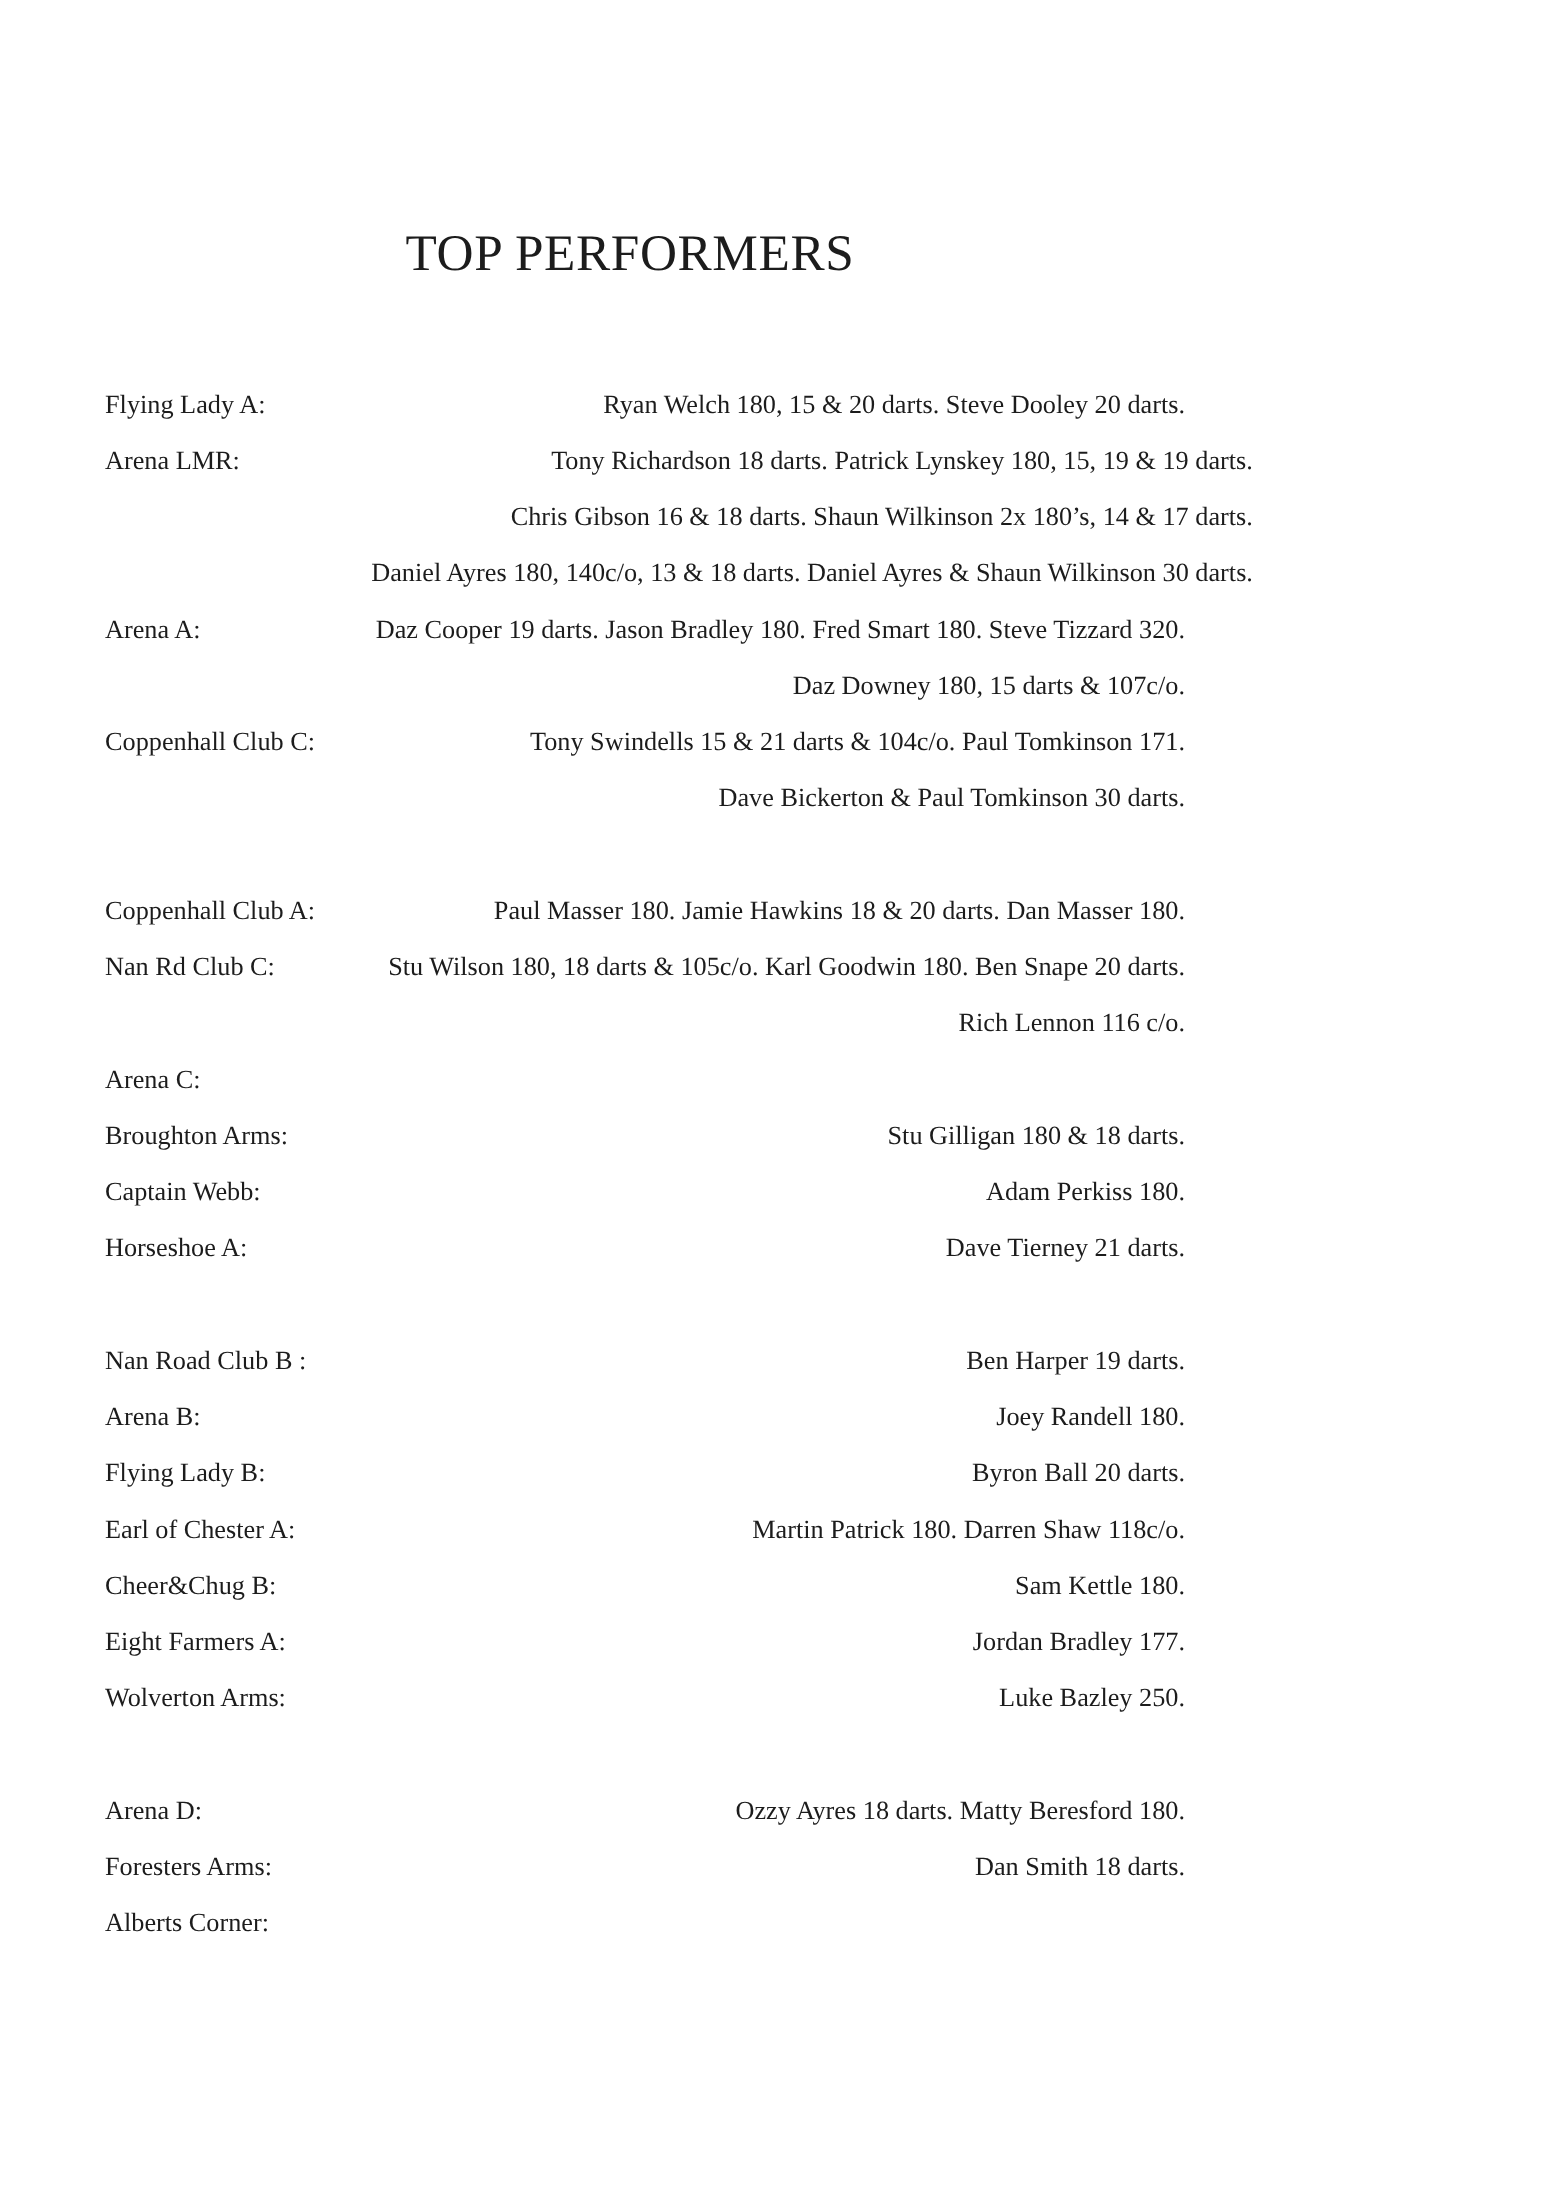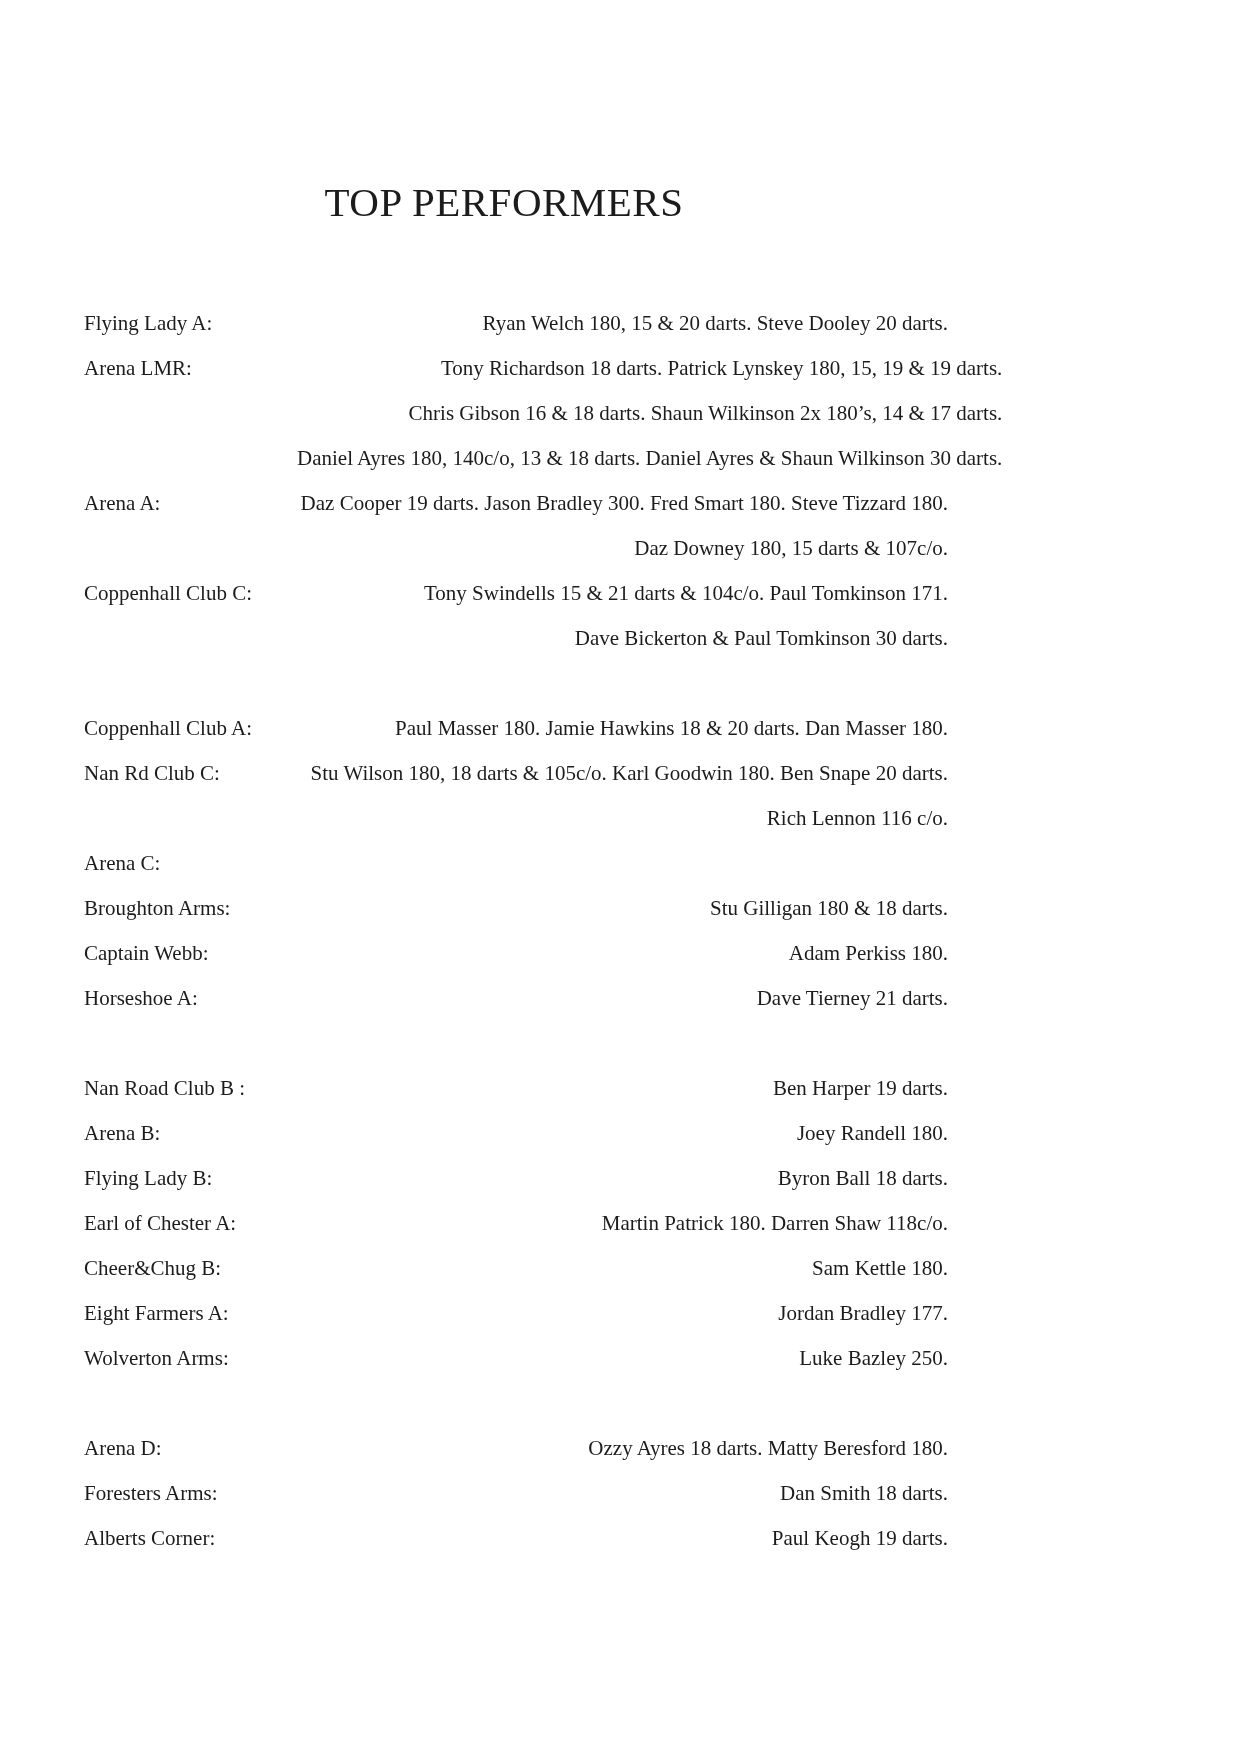--- a/index.html
+++ b/index.html
@@ -71,21 +71,21 @@
           <div class="label">Arena LMR:</div>
           <div class="lines">
             <div class="line">Tony Richardson 18 darts. Patrick Lynskey 180, 15, 19 &amp; 19 darts.</div>
             <div class="line">Chris Gibson 16 &amp; 18 darts. Shaun Wilkinson 2x 180’s, 14 &amp; 17 darts.</div>
             <div class="line">Daniel Ayres 180, 140c/o, 13 &amp; 18 darts. Daniel Ayres &amp; Shaun Wilkinson 30 darts.</div>
           </div>
         </div>
         <div class="row">
           <div class="label">Arena A:</div>
           <div class="lines">
-            <div class="line">Daz Cooper 19 darts. Jason Bradley 300. Fred Smart 180. Steve Tizzard 180.</div>
+            <div class="line">Daz Cooper 19 darts. Jason Bradley 180. Fred Smart 180. Steve Tizzard 320.</div>
             <div class="line">Daz Downey 180, 15 darts &amp; 107c/o.</div>
           </div>
         </div>
         <div class="row">
           <div class="label">Coppenhall Club C:</div>
           <div class="lines">
             <div class="line">Tony Swindells 15 &amp; 21 darts &amp; 104c/o. Paul Tomkinson 171.</div>
             <div class="line">Dave Bickerton &amp; Paul Tomkinson 30 darts.</div>
           </div>
         </div>
@@ -135,21 +135,21 @@
         </div>
         <div class="row">
           <div class="label">Arena B:</div>
           <div class="lines">
             <div class="line">Joey Randell 180.</div>
           </div>
         </div>
         <div class="row">
           <div class="label">Flying Lady B:</div>
           <div class="lines">
-            <div class="line">Byron Ball 18 darts.</div>
+            <div class="line">Byron Ball 20 darts.</div>
           </div>
         </div>
         <div class="row">
           <div class="label">Earl of Chester A:</div>
           <div class="lines">
             <div class="line">Martin Patrick 180. Darren Shaw 118c/o.</div>
           </div>
         </div>
         <div class="row">
           <div class="label">Cheer&amp;Chug B:</div>
@@ -178,19 +178,16 @@
           </div>
         </div>
         <div class="row">
           <div class="label">Foresters Arms:</div>
           <div class="lines">
             <div class="line">Dan Smith 18 darts.</div>
           </div>
         </div>
         <div class="row">
           <div class="label">Alberts Corner:</div>
-          <div class="lines">
-            <div class="line">Paul Keogh 19 darts.</div>
-          </div>
         </div>
       </section>
     </main>
 </div>
 
 </body></html>

